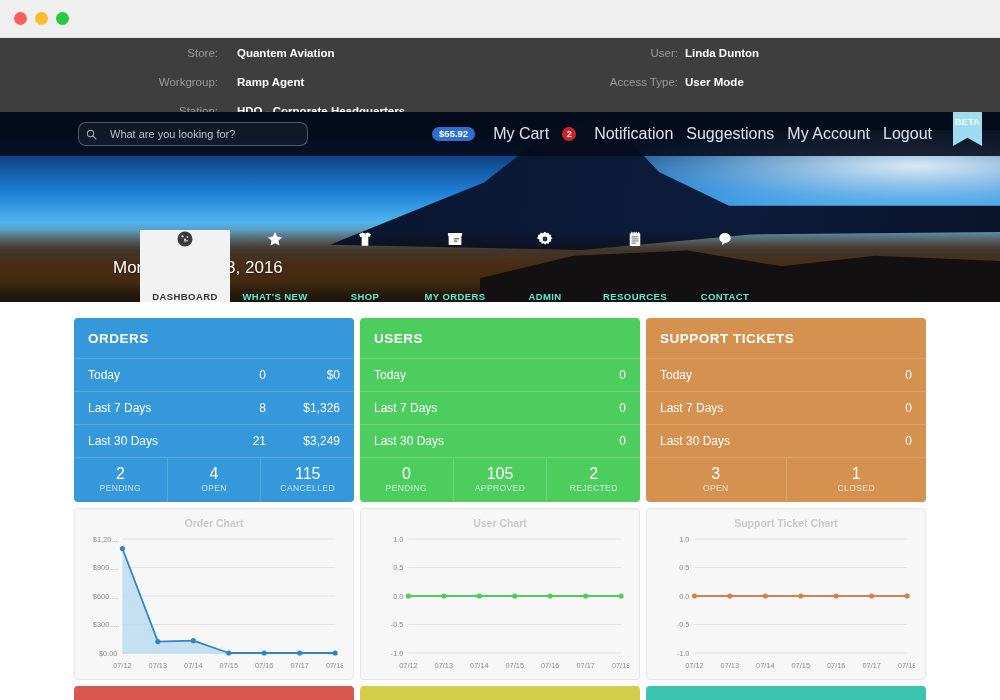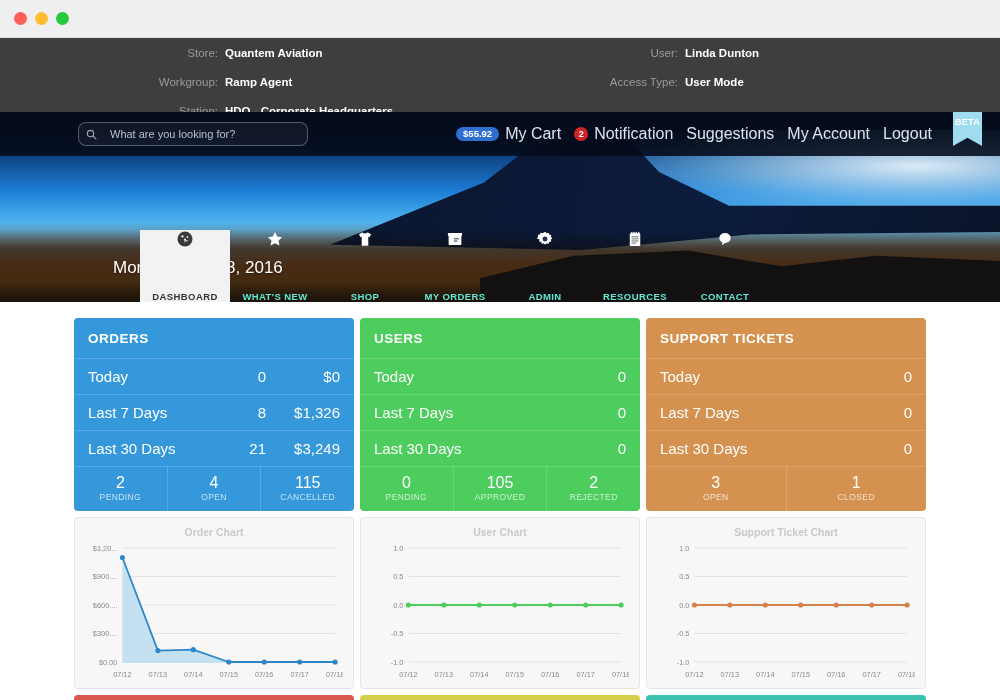--- a/index.html
+++ b/index.html
@@ -26,21 +26,21 @@
     height: 74px; background: #3e3e3e;
     position: relative;
   }
   .ctx-col { position: absolute; top: 0; }
   .ctx-left { left: 0; width: 500px; }
   .ctx-right { left: 500px; width: 500px; }
   .ctx-row {
     display: flex; align-items: baseline;
     height: 19px; margin-top: 0;
   }
-  .ctx-left .ctx-row { justify-content: flex-start; }
+  .ctx-left .ctx-row { justify-content: flex-start; gap: 12px; }
   .ctx-label {
     color: #9a9a9a; font-size: 11.5px; text-align: right;
     white-space: nowrap;
   }
   .ctx-left .ctx-label { width: 218px; }
   .ctx-right .ctx-label { width: 178px; }
   .ctx-value {
     color: #ffffff; font-size: 11.5px; font-weight: bold;
     margin-left: 7px; white-space: nowrap;
   }
@@ -105,21 +105,21 @@
     border: 0; background: transparent; outline: none;
     color: #cdd6e4; font-size: 11px; font-family: "Liberation Sans", sans-serif;
     width: 100%;
   }
   .search-input::placeholder { color: #b6c0ce; }
 
   .topnav-right {
     margin-left: auto; display: flex; align-items: center;
     gap: 13px; padding-right: 68px; height: 100%;
   }
-  .cart-group, .notif-group { display: flex; align-items: center; gap: 6px; }
+  .cart-group, .notif-group { display: flex; align-items: center; gap: 18px; }
   .pill-price {
     background: #2f6fd0; color: #fff; font-size: 9.5px; font-weight: bold;
     border-radius: 9px; padding: 2.5px 7px; line-height: 1;
   }
   .badge-count {
     background: #cf2424; color: #fff; font-size: 9px; font-weight: bold;
     width: 14px; height: 14px; border-radius: 50%;
     display: flex; align-items: center; justify-content: center; line-height: 1;
   }
   .topnav-link { color: #dbe3ec; font-size: 16px; text-decoration: none; white-space: nowrap; }
@@ -171,21 +171,21 @@
   }
   .stat-card.orders { background: #3498db; }
   .stat-card.users { background: #4ecd5f; }
   .stat-card.tickets { background: #d5914f; }
   .stat-head {
     font-size: 13.5px; font-weight: bold; letter-spacing: .5px;
     padding: 13px 14px 12px 14px;
   }
   .stat-row {
     display: flex; align-items: flex-end;
-    padding: 9px 14px; font-size: 15px;
+    padding: 9px 14px; font-size: 12px;
     border-top: 1px solid rgba(255,255,255,.17);
   }
   .stat-row .sr-label { flex: 1 1 auto; }
   .stat-row .sr-mid { width: 70px; text-align: right; }
   .stat-row .sr-right { width: 74px; text-align: right; }
   .stat-footer {
     display: flex; border-top: 1px solid rgba(255,255,255,.17);
   }
   .stat-foot-cell {
     flex: 1 1 0; text-align: center; padding: 7px 2px 9px 2px;

